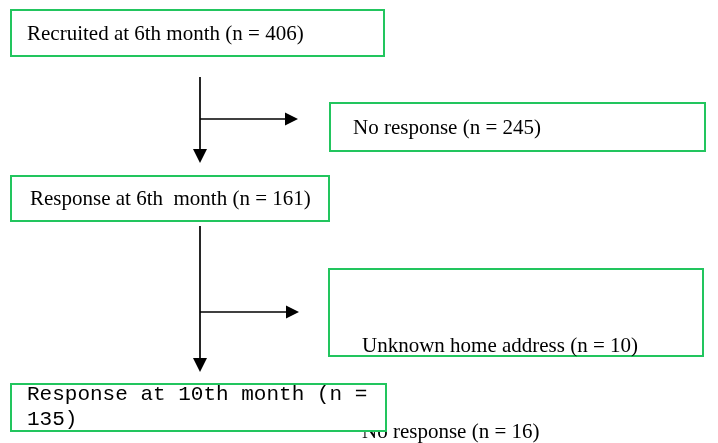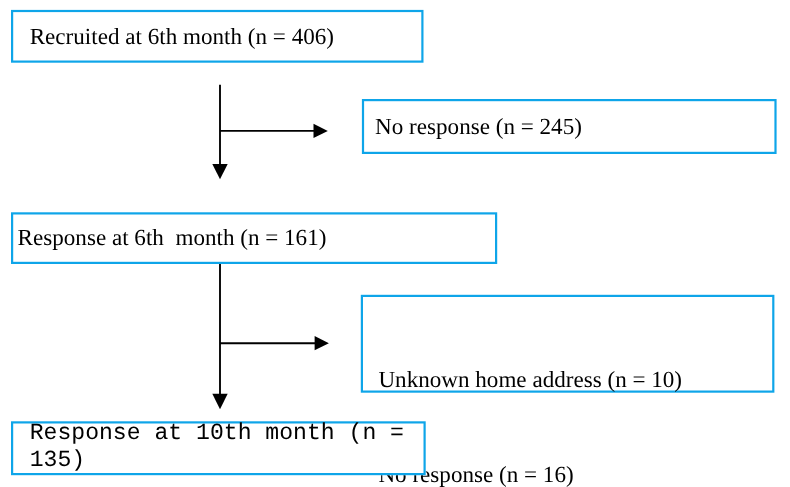--- a/index.html
+++ b/index.html
@@ -20,37 +20,37 @@
     position: absolute;
     left: 0;
     top: 0;
     width: 718px;
     height: 443px;
     pointer-events: none;
   }
   .node {
     position: absolute;
     box-sizing: border-box;
-    border: 2px solid #0ea5e9;
+    border: 2px solid #22c55e;
     background: #ffffff;
     font-size: 21px;
     line-height: 1.15;
     white-space: pre-wrap;
   }
   .node.single {
     display: flex;
     align-items: center;
   }
   .node-label {
     white-space: pre-wrap;
   }
   #box-recruited   { left: 10px;  top: 9px;   width: 375px; height: 48px; padding-left: 15px; }
-  #box-noresp6     { left: 329px; top: 90px;  width: 377px; height: 50px; padding-left: 10px; }
-  #box-response6   { left: 10px;  top: 175px; width: 442px; height: 47px; padding-left: 4px; margin-top: 18px; }
-  #box-excluded10  { left: 328px; top: 268px; width: 376px; height: 89px; padding-left: 14px; padding-top: 9px; }
+  #box-noresp6     { left: 329px; top: 102px;  width: 377px; height: 50px; padding-left: 22px; }
+  #box-response6   { left: 10px;  top: 175px; width: 320px; height: 47px; padding-left: 18px; }
+  #box-excluded10  { left: 328px; top: 268px; width: 376px; height: 89px; padding-left: 32px; padding-top: 9px; }
   #box-excluded10 .node-label { display: block; line-height: 37px; }
   #box-response10  { left: 10px;  top: 383px; width: 377px; height: 49px; padding-left: 15px; font-family: Liberation Mono, monospace; }
 </style>
 </head>
 <body>
 
 <div class="canvas">
 
   <svg class="arrow-layer" viewBox="0 0 718 443" xmlns="http://www.w3.org/2000/svg">
 

